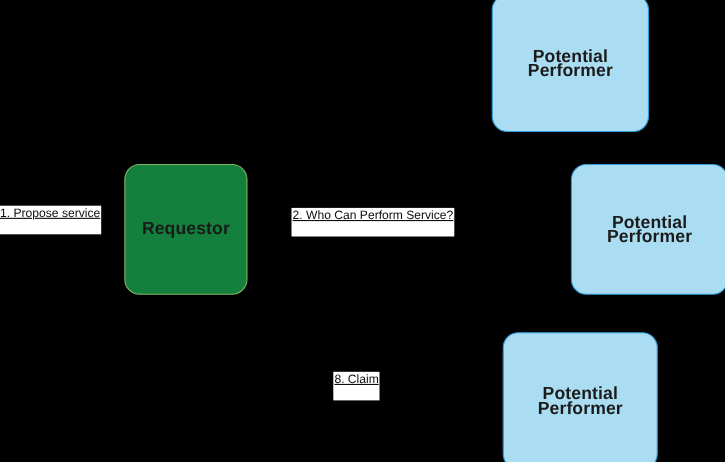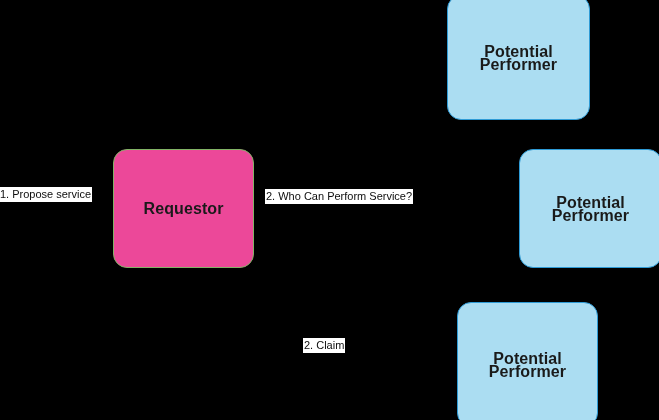--- a/index.html
+++ b/index.html
@@ -40,44 +40,45 @@
     background: #abddf2;
     border: 1px solid #2e9bd6;
   }
   .edge-label {
     position: absolute;
     background: #ffffff;
     color: #0d0d0d;
     font-size: 11px;
     line-height: 13px;
     white-space: nowrap;
-    padding: 1px 1px 1px 1px;
+    padding: 1px 1px 12px 1px;
     box-sizing: border-box;
+    text-decoration: underline;
   }
 </style>
 </head>
 <body style="background: rgb(0, 0, 0);">
 
 <div id="canvas" style="background: rgb(0, 0, 0);">
 
-  <div class="node node-requestor" style="left: 113px; top: 149px; width: 141px; height: 119px; background: #ec4899; border-color: rgb(130, 179, 102);">
+  <div class="node node-requestor" style="left: 113px; top: 149px; width: 112px; height: 119px; background: #15803d; border-color: rgb(130, 179, 102);">
     <span class="node-label">Requestor</span>
   </div>
 
   <div class="node node-performer" style="left: 447px; top: -5px; width: 143px; height: 125px; background: rgb(171, 221, 242); border-color: rgb(46, 155, 214);">
     <span class="node-label">Potential Performer</span>
   </div>
 
   <div class="node node-performer" style="left: 519px; top: 149px; width: 143px; height: 119px; background: rgb(171, 221, 242); border-color: rgb(46, 155, 214);">
     <span class="node-label">Potential Performer</span>
   </div>
 
   <div class="node node-performer" style="left: 457px; top: 302px; width: 141px; height: 125px; background: rgb(171, 221, 242); border-color: rgb(46, 155, 214);">
     <span class="node-label">Potential Performer</span>
   </div>
 
   <div class="edge-label" style="left: -1px; top: 187px; background: rgb(255, 255, 255); color: rgb(13, 13, 13);">1. Propose service</div>
 
   <div class="edge-label" style="left: 265px; top: 189px; background: rgb(255, 255, 255); color: rgb(13, 13, 13);">2. Who Can Perform Service?</div>
 
-  <div class="edge-label" style="left: 303px; top: 338px; background: rgb(255, 255, 255); color: rgb(13, 13, 13);">2. Claim</div>
+  <div class="edge-label" style="left: 303px; top: 338px; background: rgb(255, 255, 255); color: rgb(13, 13, 13);">8. Claim</div>
 
 </div>
 
 </body></html>

